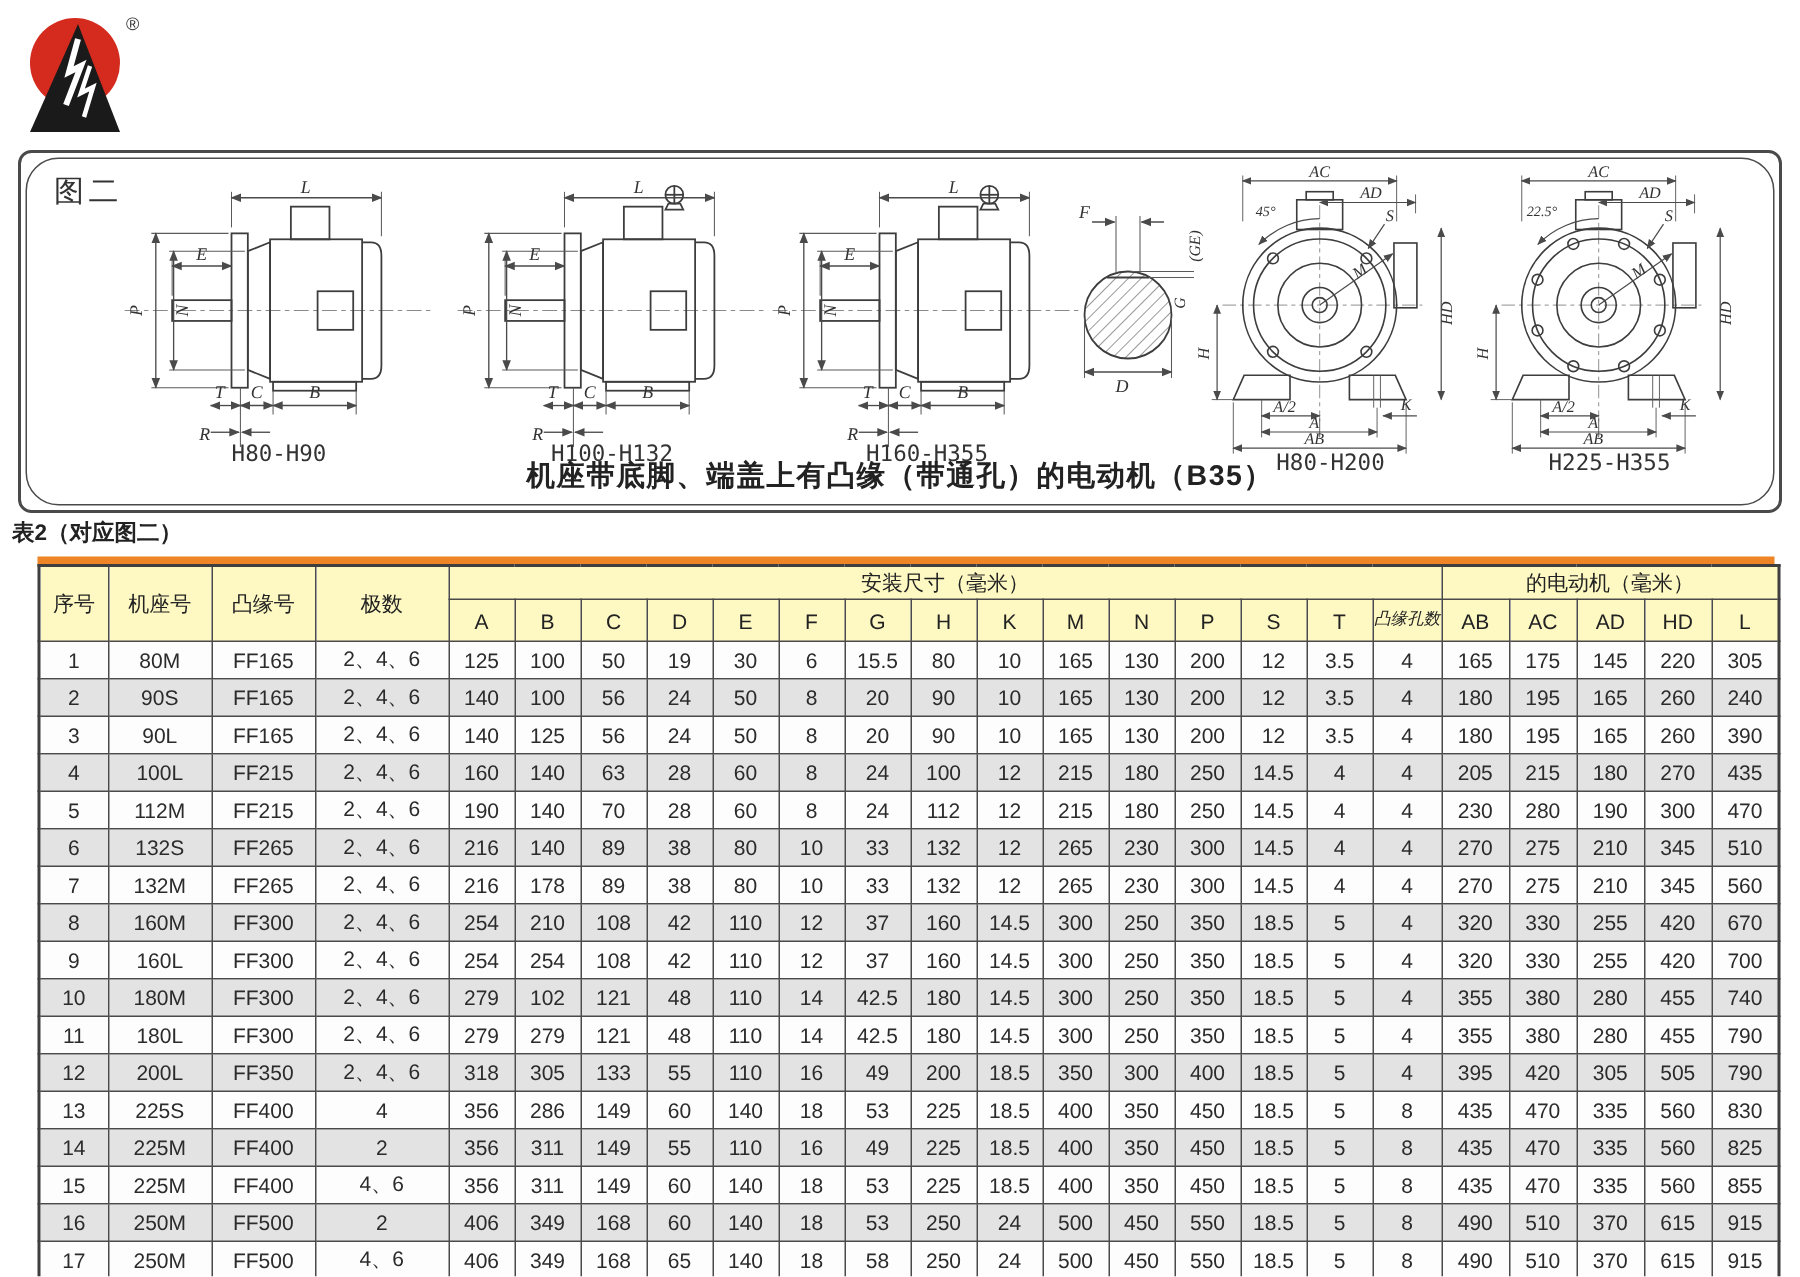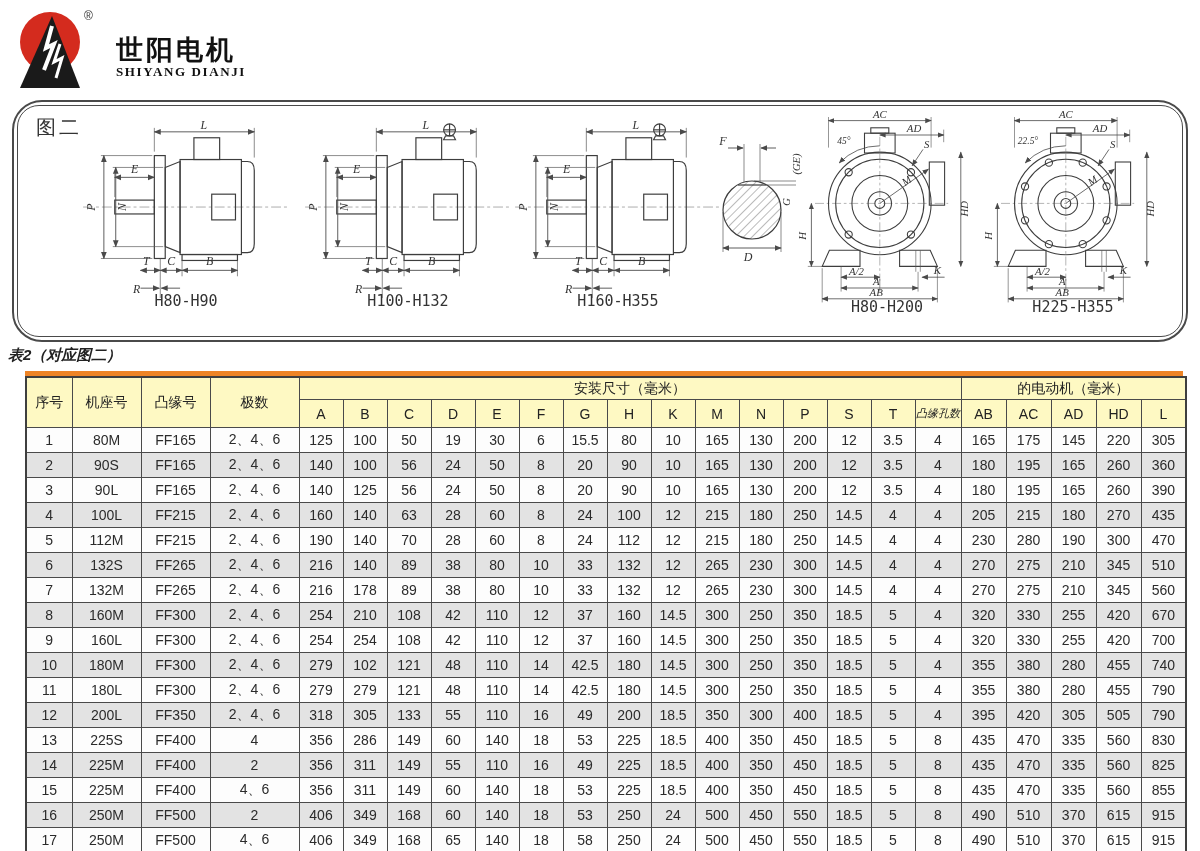--- a/index.html
+++ b/index.html
@@ -8,41 +8,41 @@
 
   
   .logo{position:absolute;left:10px;top:4px;display:flex;align-items:flex-start;}
   .logo-text{margin-left:8px;margin-top:32px;}
   .logo-cn{font-size:27px;font-weight:bold;letter-spacing:3px;color:#111;line-height:1.05;}
   .logo-en{font-size:13px;font-weight:bold;letter-spacing:1.6px;color:#111;
            font-family:"Liberation Serif",serif;}
 
   
   .figbox{position:absolute;left:12px;top:100px;width:1172px;height:238px;
-          border:2px solid #4a4a4a;border-radius:30px;}
+          border:2px solid #4a4a4a;border-radius:9px;}
   .figbox-inner{position:absolute;inset:3px;border:1px solid #4a4a4a;border-radius:22px;}
   .fig-label{position:absolute;left:22px;top:12px;font-size:20px;letter-spacing:3px;color:#333;}
   .view{position:absolute;text-align:center;}
   .view-name{font-size:15px;color:#333;font-family:"DejaVu Sans Mono",monospace;}
   .sv .view-name{margin-top:-16px;}
   .fv .view-name{margin-top:-12px;}
   .caption{position:absolute;left:50%;top:202px;transform:translateX(-50%);
            white-space:nowrap;font-size:19px;font-weight:600;color:#222;letter-spacing:1px;}
 
   
   .ol{stroke:#3d3d3d;stroke-width:1.2;fill:none;}
   .cl{stroke:#8a8a8a;stroke-width:0.7;stroke-dasharray:10 3 3 3;}
   .ext{stroke:#5a5a5a;stroke-width:0.7;fill:none;}
   .dim{stroke:#4a4a4a;stroke-width:0.9;marker-start:url(#arw);marker-end:url(#arw);}
   .dim-e{stroke:#4a4a4a;stroke-width:0.9;fill:none;marker-end:url(#arw);}
   .dim-t{font:italic 12px "Liberation Serif",serif;fill:#333;text-anchor:middle;}
   .dim-s{font:italic 10.5px "Liberation Serif",serif;fill:#333;text-anchor:middle;}
 
   
-  .tbl-title{position:absolute;left:8px;top:346px;font-size:15px;font-weight:600;color:#222;font-style:italic;}
+  .tbl-title{position:absolute;left:8px;top:346px;font-size:15px;font-weight:600;color:#222;}
   .orange-bar{position:absolute;left:25px;top:371px;width:1158px;height:5px;background:#ee8425;}
   table{position:absolute;left:25px;top:376px;width:1158px;border-collapse:collapse;
         table-layout:fixed;font-size:14px;color:#2b2b2b;}
   th,td{border:1px solid #4a4a4a;text-align:center;vertical-align:middle;
         padding:0;overflow:hidden;white-space:nowrap;}
   thead th{background:#fef9c3;font-weight:400;font-size:14px;color:#222;}
   thead tr.grp th{height:21px;}
   thead tr.sub th{height:27px;}
   thead th.wrap{font-size:11px;line-height:1.1;white-space:normal;font-style:italic;}
   tbody td{height:24px;background:#fdfdfd;}
@@ -160,24 +160,20 @@
   </svg>
 
   <div class="logo">
     <svg width="98" height="92" viewBox="0 0 98 92">
       <circle cx="40" cy="38" r="30" fill="#d42b1e"></circle>
       <polygon points="10,84 70,84 42,12" fill="#1a1a1a"></polygon>
       <polyline points="42,22 36,44 44,40 34,66" fill="none" stroke="#fff" stroke-width="4"></polyline>
       <polyline points="50,40 44,58 52,54 46,74" fill="none" stroke="#fff" stroke-width="3"></polyline>
       <text x="74" y="16" font-size="12" fill="#333">®</text>
     </svg>
-    <div class="logo-text">
-      <div class="logo-cn">世阳电机</div>
-      <div class="logo-en">SHIYANG DIANJI</div>
-    </div>
   </div>
 
   <div class="figbox">
     <div class="figbox-inner"></div>
     <div class="fig-label">图二</div>
 
     <div class="view sv" style="left:62px;top:14px;">
       <svg width="220" height="188" viewBox="0 0 220 190">
         <use href="#motor-side"></use>
           <use href="#dims-side"></use>
@@ -280,20 +276,21 @@
         <text class="dim-t" x="88" y="197">A</text>
         <text class="dim-t" x="88" y="209">AB</text>
         <text class="dim-t" x="156" y="184">K</text>
         <text class="dim-t" x="124" y="84" transform="rotate(-35 124 84)">M</text>
         <text class="dim-t" x="144" y="44">S</text>
         <text class="dim-s" x="50" y="40">22.5°</text>
       </svg>
       <div class="view-name">H225-H355</div>
     </div>
 
+    <div class="caption">机座带底脚、端盖上有凸缘（带通孔）的电动机（B35）</div>
   </div>
 
   <div class="tbl-title">表2（对应图二）</div>
   <div class="orange-bar"></div>
 
   <table>
     <colgroup>
         <col style="width: 46px;">
         <col style="width: 69px;">
         <col style="width: 69px;">
@@ -395,21 +392,21 @@
           <td>165</td>
           <td>130</td>
           <td>200</td>
           <td>12</td>
           <td>3.5</td>
           <td>4</td>
           <td>180</td>
           <td>195</td>
           <td>165</td>
           <td>260</td>
-          <td>360</td>
+          <td>240</td>
         </tr>
         <tr>
           <td>3</td>
           <td>90L</td>
           <td>FF165</td>
           <td>2、4、6</td>
           <td>140</td>
           <td>125</td>
           <td>56</td>
           <td>24</td>

